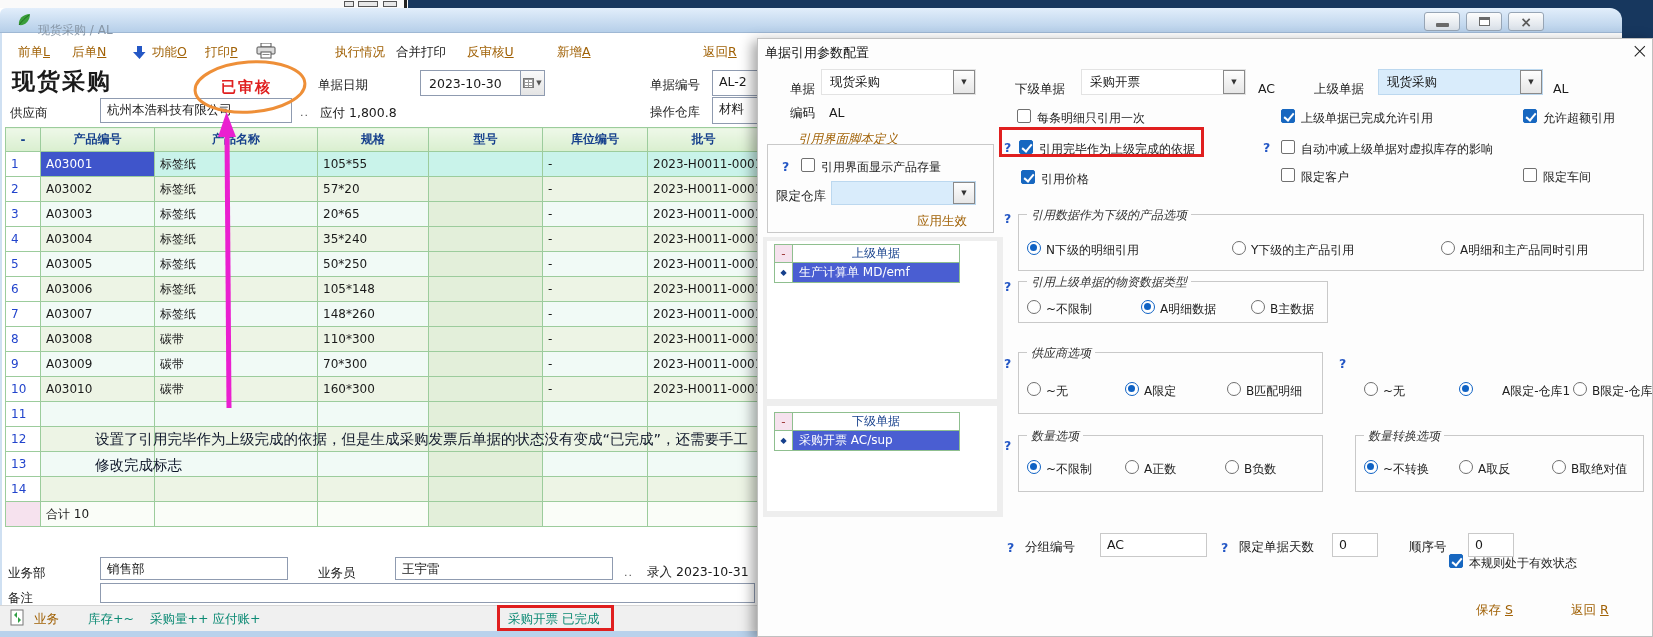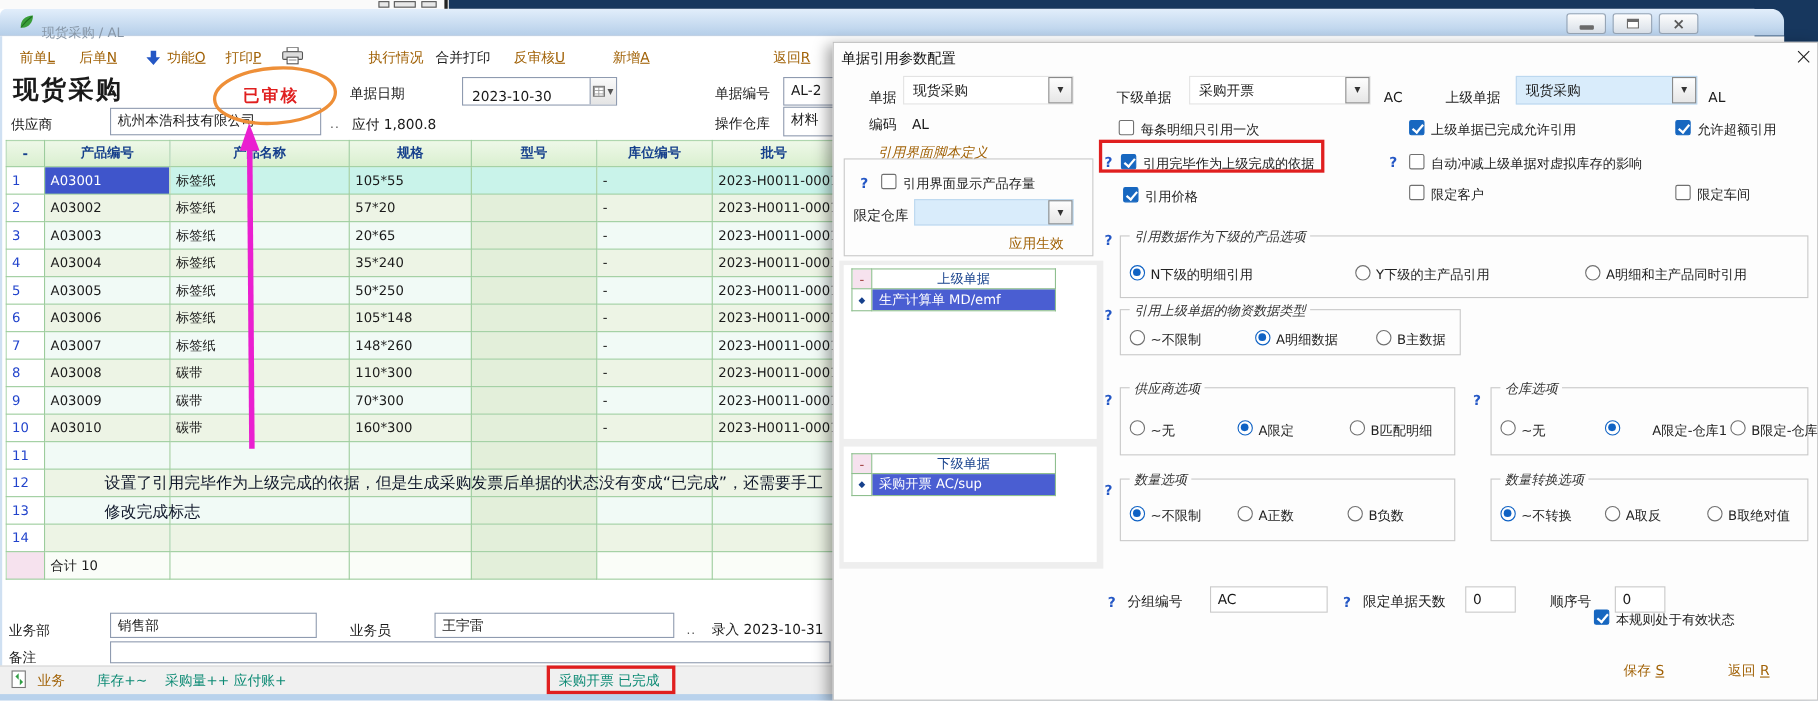--- a/index.html
+++ b/index.html
@@ -137,21 +137,21 @@
   <div class="abs" style="left:221px;top:78px;font-size:15px;font-weight:bold;color:#e01f1f;letter-spacing:2px;z-index:5;">已审核</div>
   <svg class="abs" style="left:190px;top:56px;z-index:5;" width="120" height="62" viewBox="0 0 120 62">
     <ellipse cx="60" cy="31" rx="55" ry="25" fill="none" stroke="#ee8f38" stroke-width="3" transform="rotate(-4 60 31)"></ellipse>
   </svg>
   <svg class="abs" style="left:212px;top:110px;z-index:5;" width="36" height="304" viewBox="0 0 36 304">
     <line x1="17" y1="298" x2="15" y2="22" stroke="#ea1fd0" stroke-width="5"></line>
     <polygon points="14.5,2 6,27 24,27" fill="#ea1fd0"></polygon>
   </svg>
 
   <span class="abs lbl" style="left:318px;top:77px;">单据日期</span>
-  <div class="abs ibox" style="left:420px;top:70px;width:141px;height:26px;padding:0;display:flex;align-items:flex-end;">
+  <div class="abs ibox" style="left:420px;top:70px;width:125px;height:26px;padding:0;display:flex;align-items:center;">
     <span style="flex:1;padding-left:8px;">2023-10-30</span>
     <span class="calbtn">
       <span class="calgrid"></span>
       <span style="font-size:7px;color:#555;">▼</span>
     </span>
   </div>
   <span class="abs lbl" style="left:650px;top:77px;">单据编号</span>
   <div class="abs ibox" style="left:712px;top:70px;width:50px;height:26px;">AL-2</div>
 
   <span class="abs lbl" style="left:10px;top:105px;">供应商</span>
@@ -475,23 +475,20 @@
       <span class="legend">供应商选项</span>
     </div>
     <span class="radio" style="left:269px;top:343px;"></span>
     <span class="abs rlabel" style="left:288px;top:344px;">~无</span>
     <span class="radio on" style="left:367px;top:343px;"></span>
     <span class="abs rlabel" style="left:386px;top:344px;">A限定</span>
     <span class="radio" style="left:469px;top:343px;"></span>
     <span class="abs rlabel" style="left:488px;top:344px;">B匹配明细</span>
 
     <span class="abs q" style="left:581px;top:317px;">?</span>
-    <div class="abs grp" style="left:597px;top:313px;width:289px;height:62px;">
-      <span class="legend">仓库选项</span>
-    </div>
     <span class="radio" style="left:606px;top:343px;"></span>
     <span class="abs rlabel" style="left:625px;top:344px;">~无</span>
     <span class="radio on" style="left:701px;top:343px;"></span>
     <span class="abs rlabel" style="left:744px;top:344px;">A限定-仓库1</span>
     <span class="radio" style="left:815px;top:343px;"></span>
     <span class="abs rlabel" style="left:834px;top:344px;">B限定-仓库2</span>
 
     <span class="abs q" style="left:246px;top:399px;">?</span>
     <div class="abs grp" style="left:260px;top:396px;width:305px;height:57px;">
       <span class="legend">数量选项</span>

